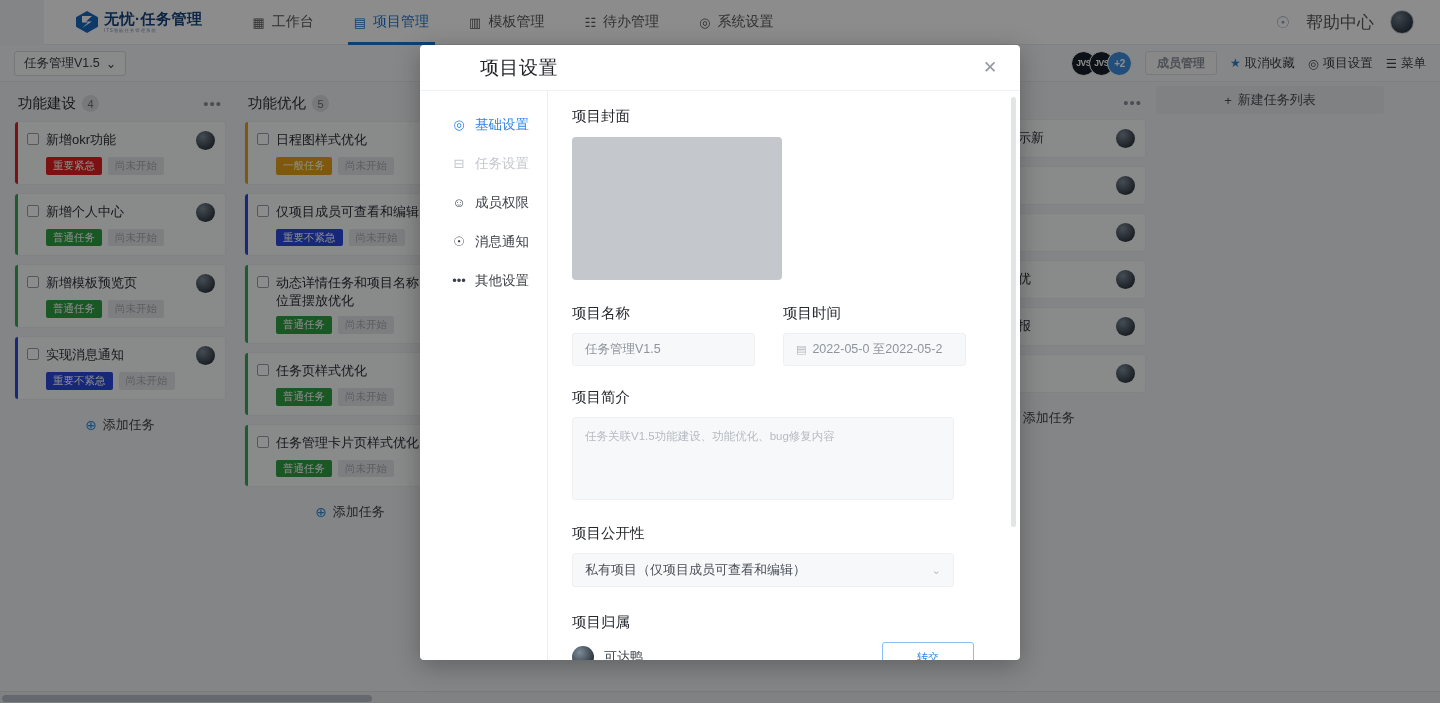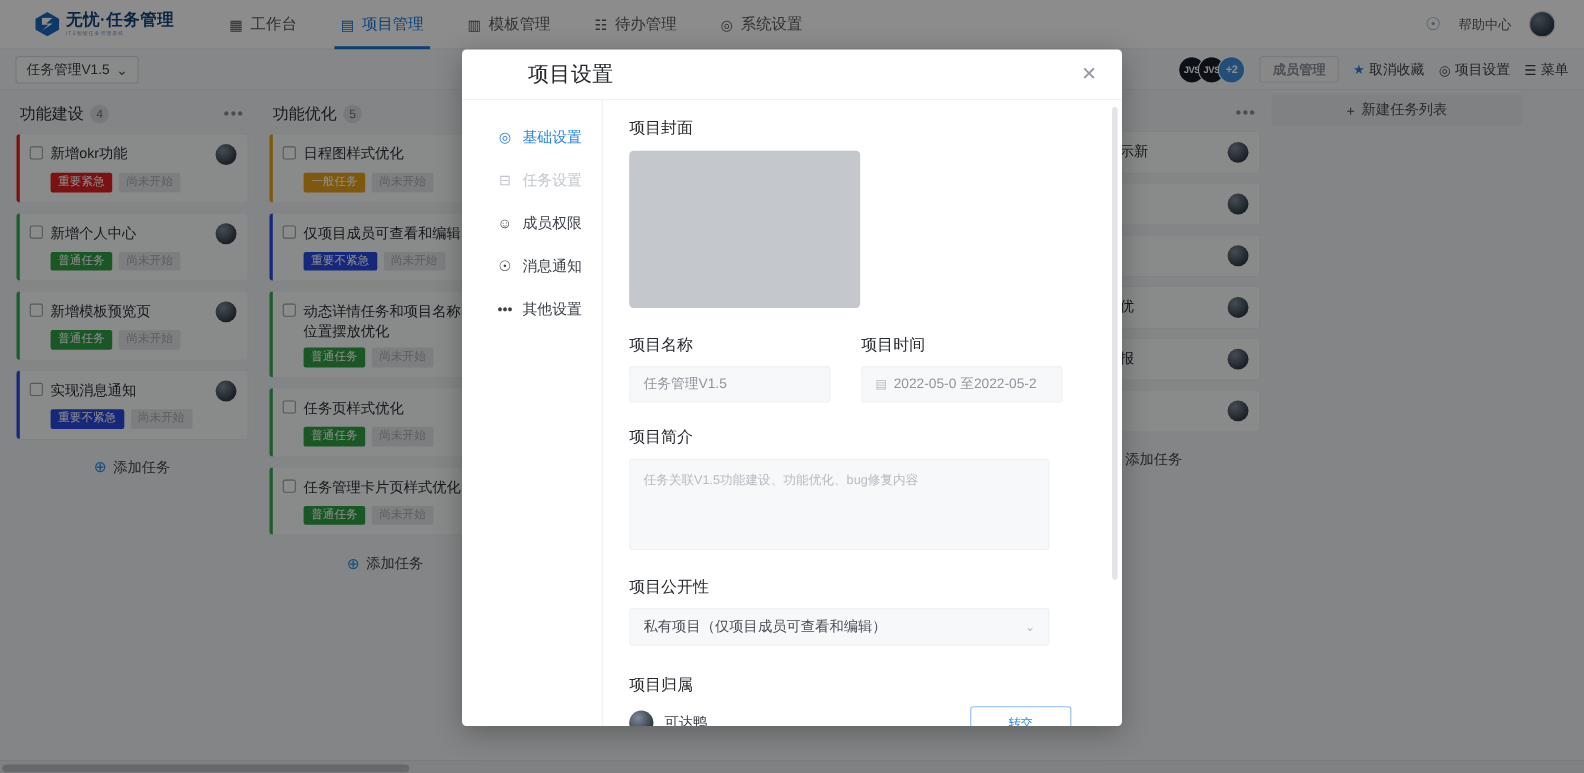--- a/index.html
+++ b/index.html
@@ -9,21 +9,21 @@
     overflow: hidden;
     background: #f0f2f5;
   }
   #app { position: relative; width: 1440px; height: 703px; }
 
   
   #backdrop-app { position: absolute; inset: 0; }
 
   .topnav {
     height: 45px; background: #ffffff; display: flex; align-items: center;
-    border-bottom: 1px solid #e8eaec; position: relative;
+    border-bottom: 1px solid #e8eaec; position: relative; margin-left: 44px;
   }
   .logo-wrap { display: flex; align-items: center; margin-left: 32px; }
   .logo-mark {
     width: 22px; height: 22px; background: #1868c0;
     clip-path: polygon(50% 0,100% 28%,100% 72%,50% 100%,0 72%,0 28%);
     margin-right: 6px; position: relative;
   }
   .logo-mark::after{
     content:""; position:absolute; left:6px; top:5px; width:10px; height:12px;
     background:#fff; clip-path: polygon(0 0,100% 0,40% 45%,100% 45%,0 100%,60% 55%,0 55%);
@@ -39,21 +39,21 @@
   }
   .nav-item.active { color: #1677d9; font-weight: 500; }
   .nav-item.active::after {
     content: ""; position: absolute; left: 14px; right: 14px; bottom: 0;
     height: 2.5px; background: #1677d9;
   }
   .nav-ico { font-size: 13px; line-height: 1; }
 
   .topnav-right { margin-left: auto; display: flex; align-items: center; gap: 16px; margin-right: 26px; }
   .bell { font-size: 16px; color: #8fa6c4; }
-  .help-text { font-size: 12px; color: #5a5a5a; }
+  .help-text { font-size: 17px; color: #5a5a5a; }
   .avatar-top {
     width: 24px; height: 24px; border-radius: 50%;
     background: radial-gradient(circle at 35% 30%, #6f7d8c, #2e3a46 70%);
     border: 1px solid #cfd6de;
   }
 
   
   .subbar {
     height: 37px; background: #f5f6f8; display: flex; align-items: center;
     padding: 0 14px; border-bottom: 1px solid #e6e8eb; position: relative;

